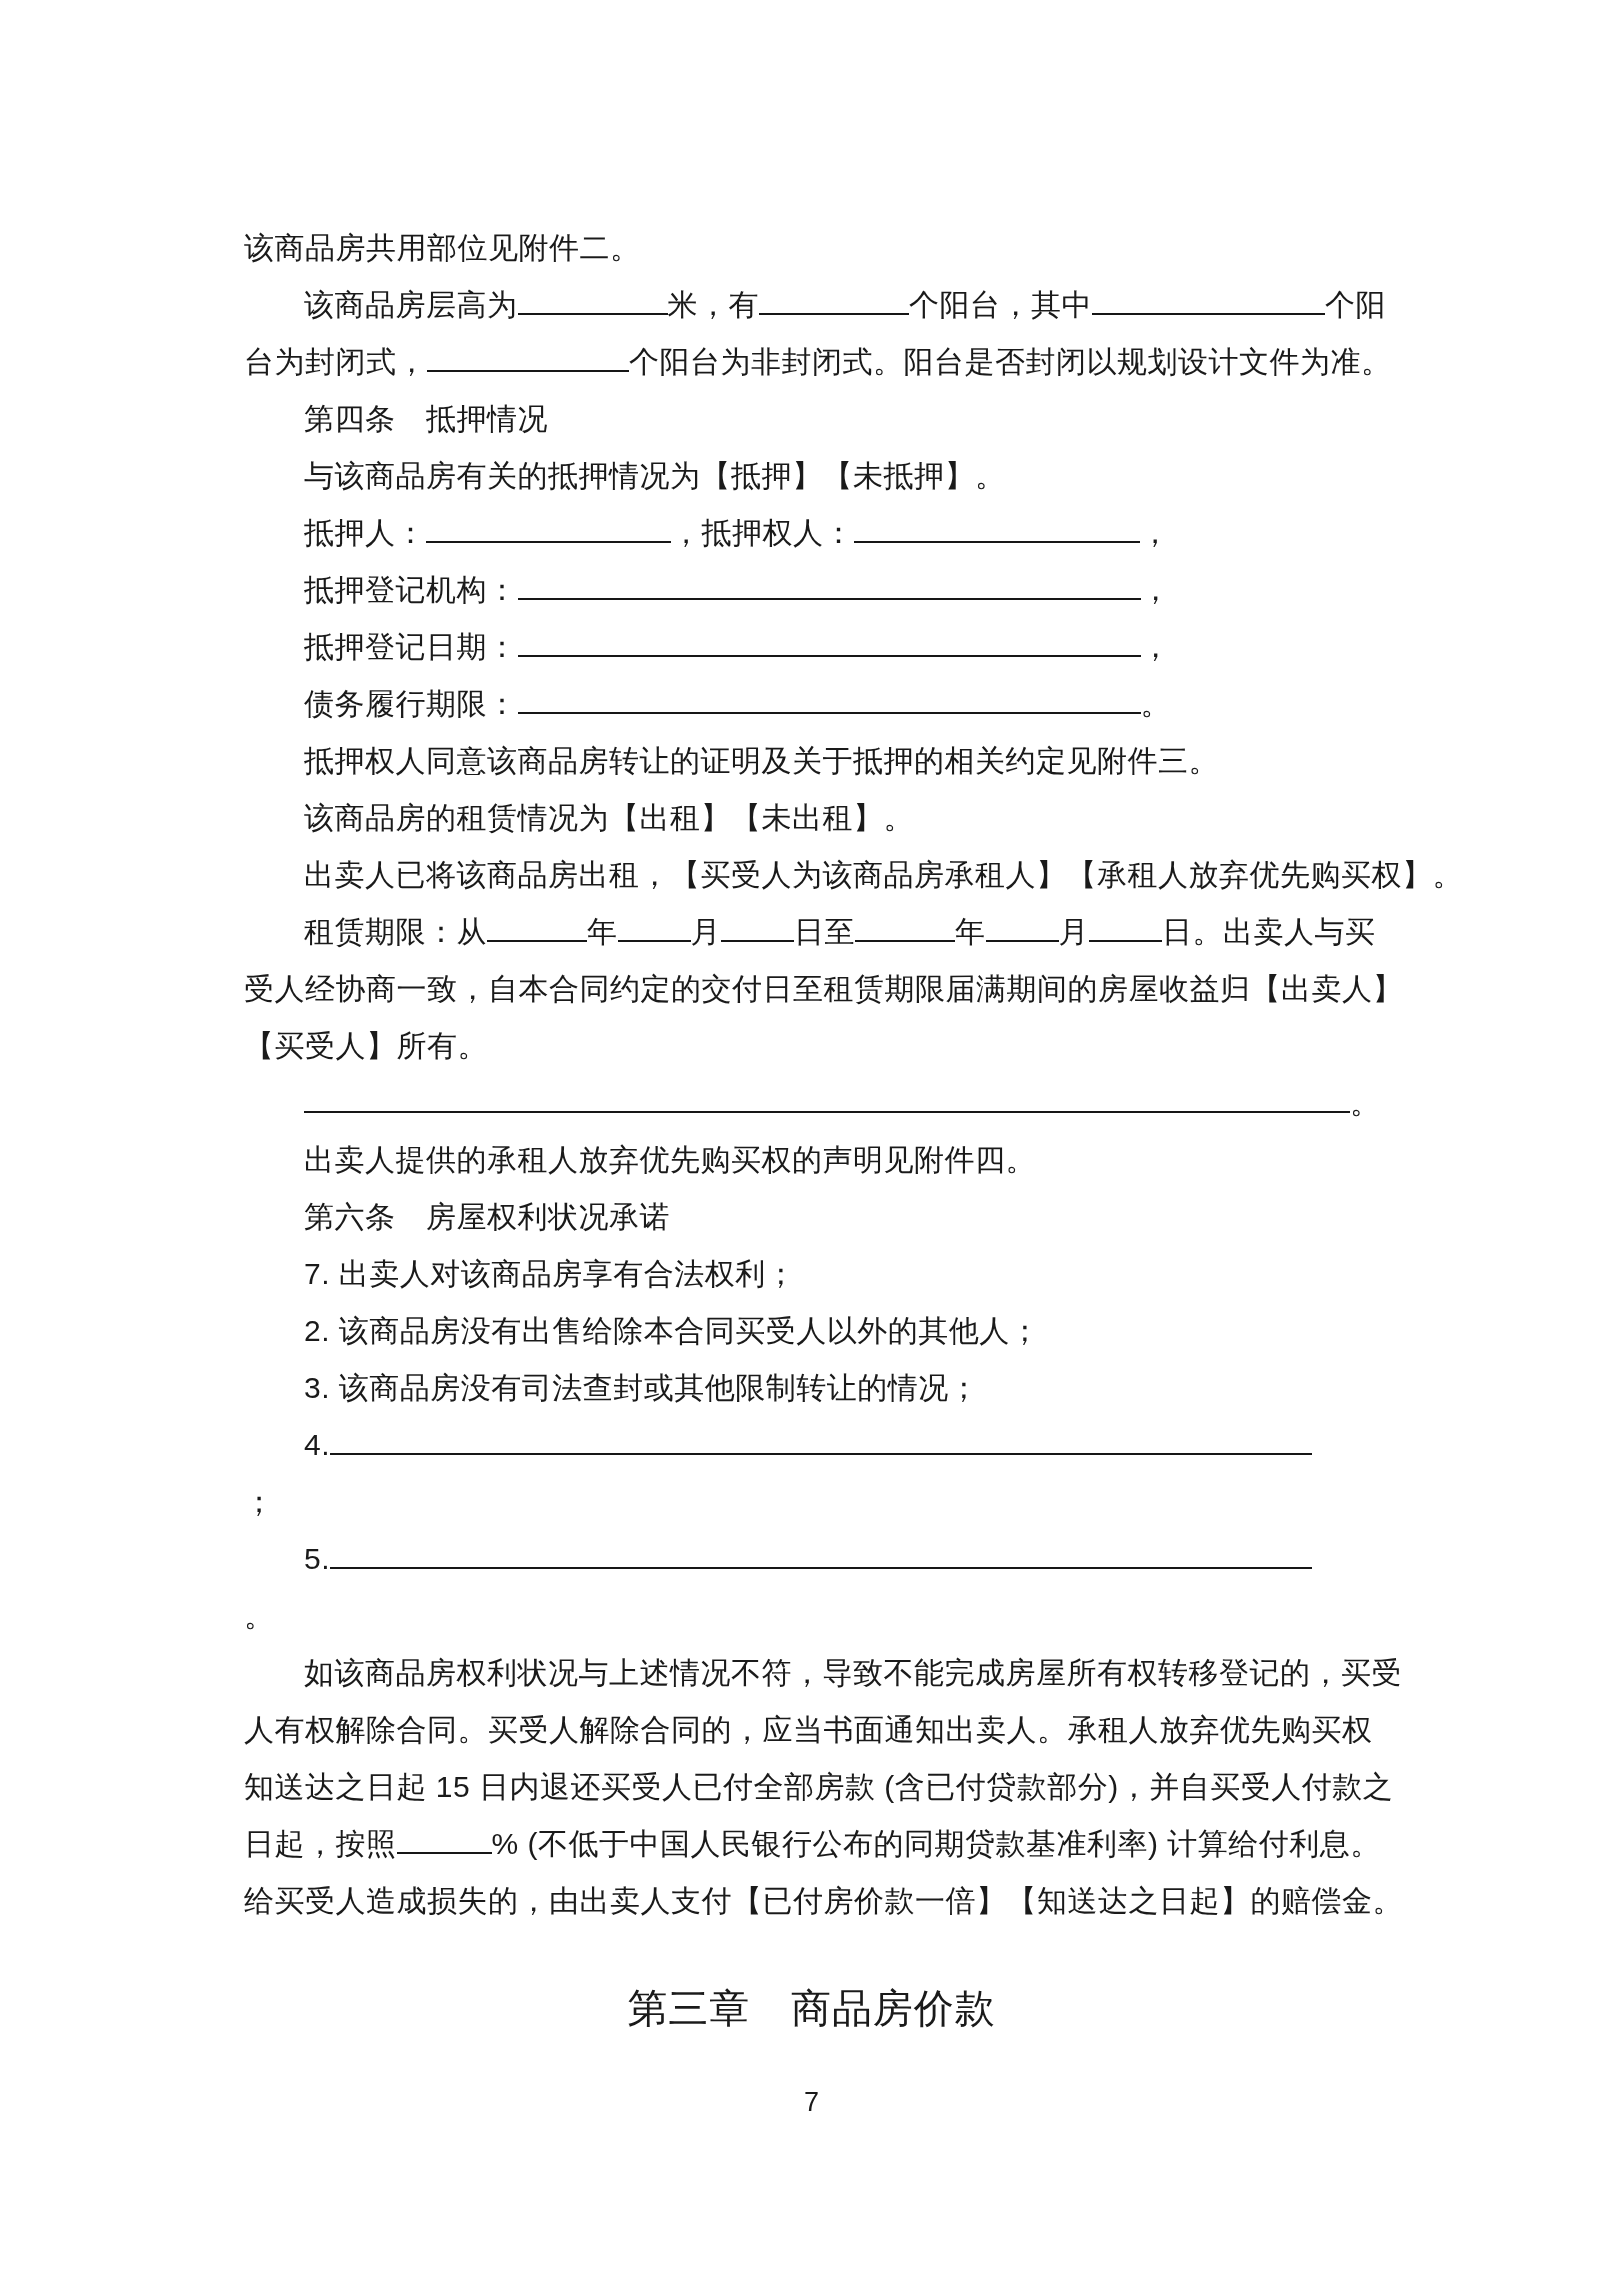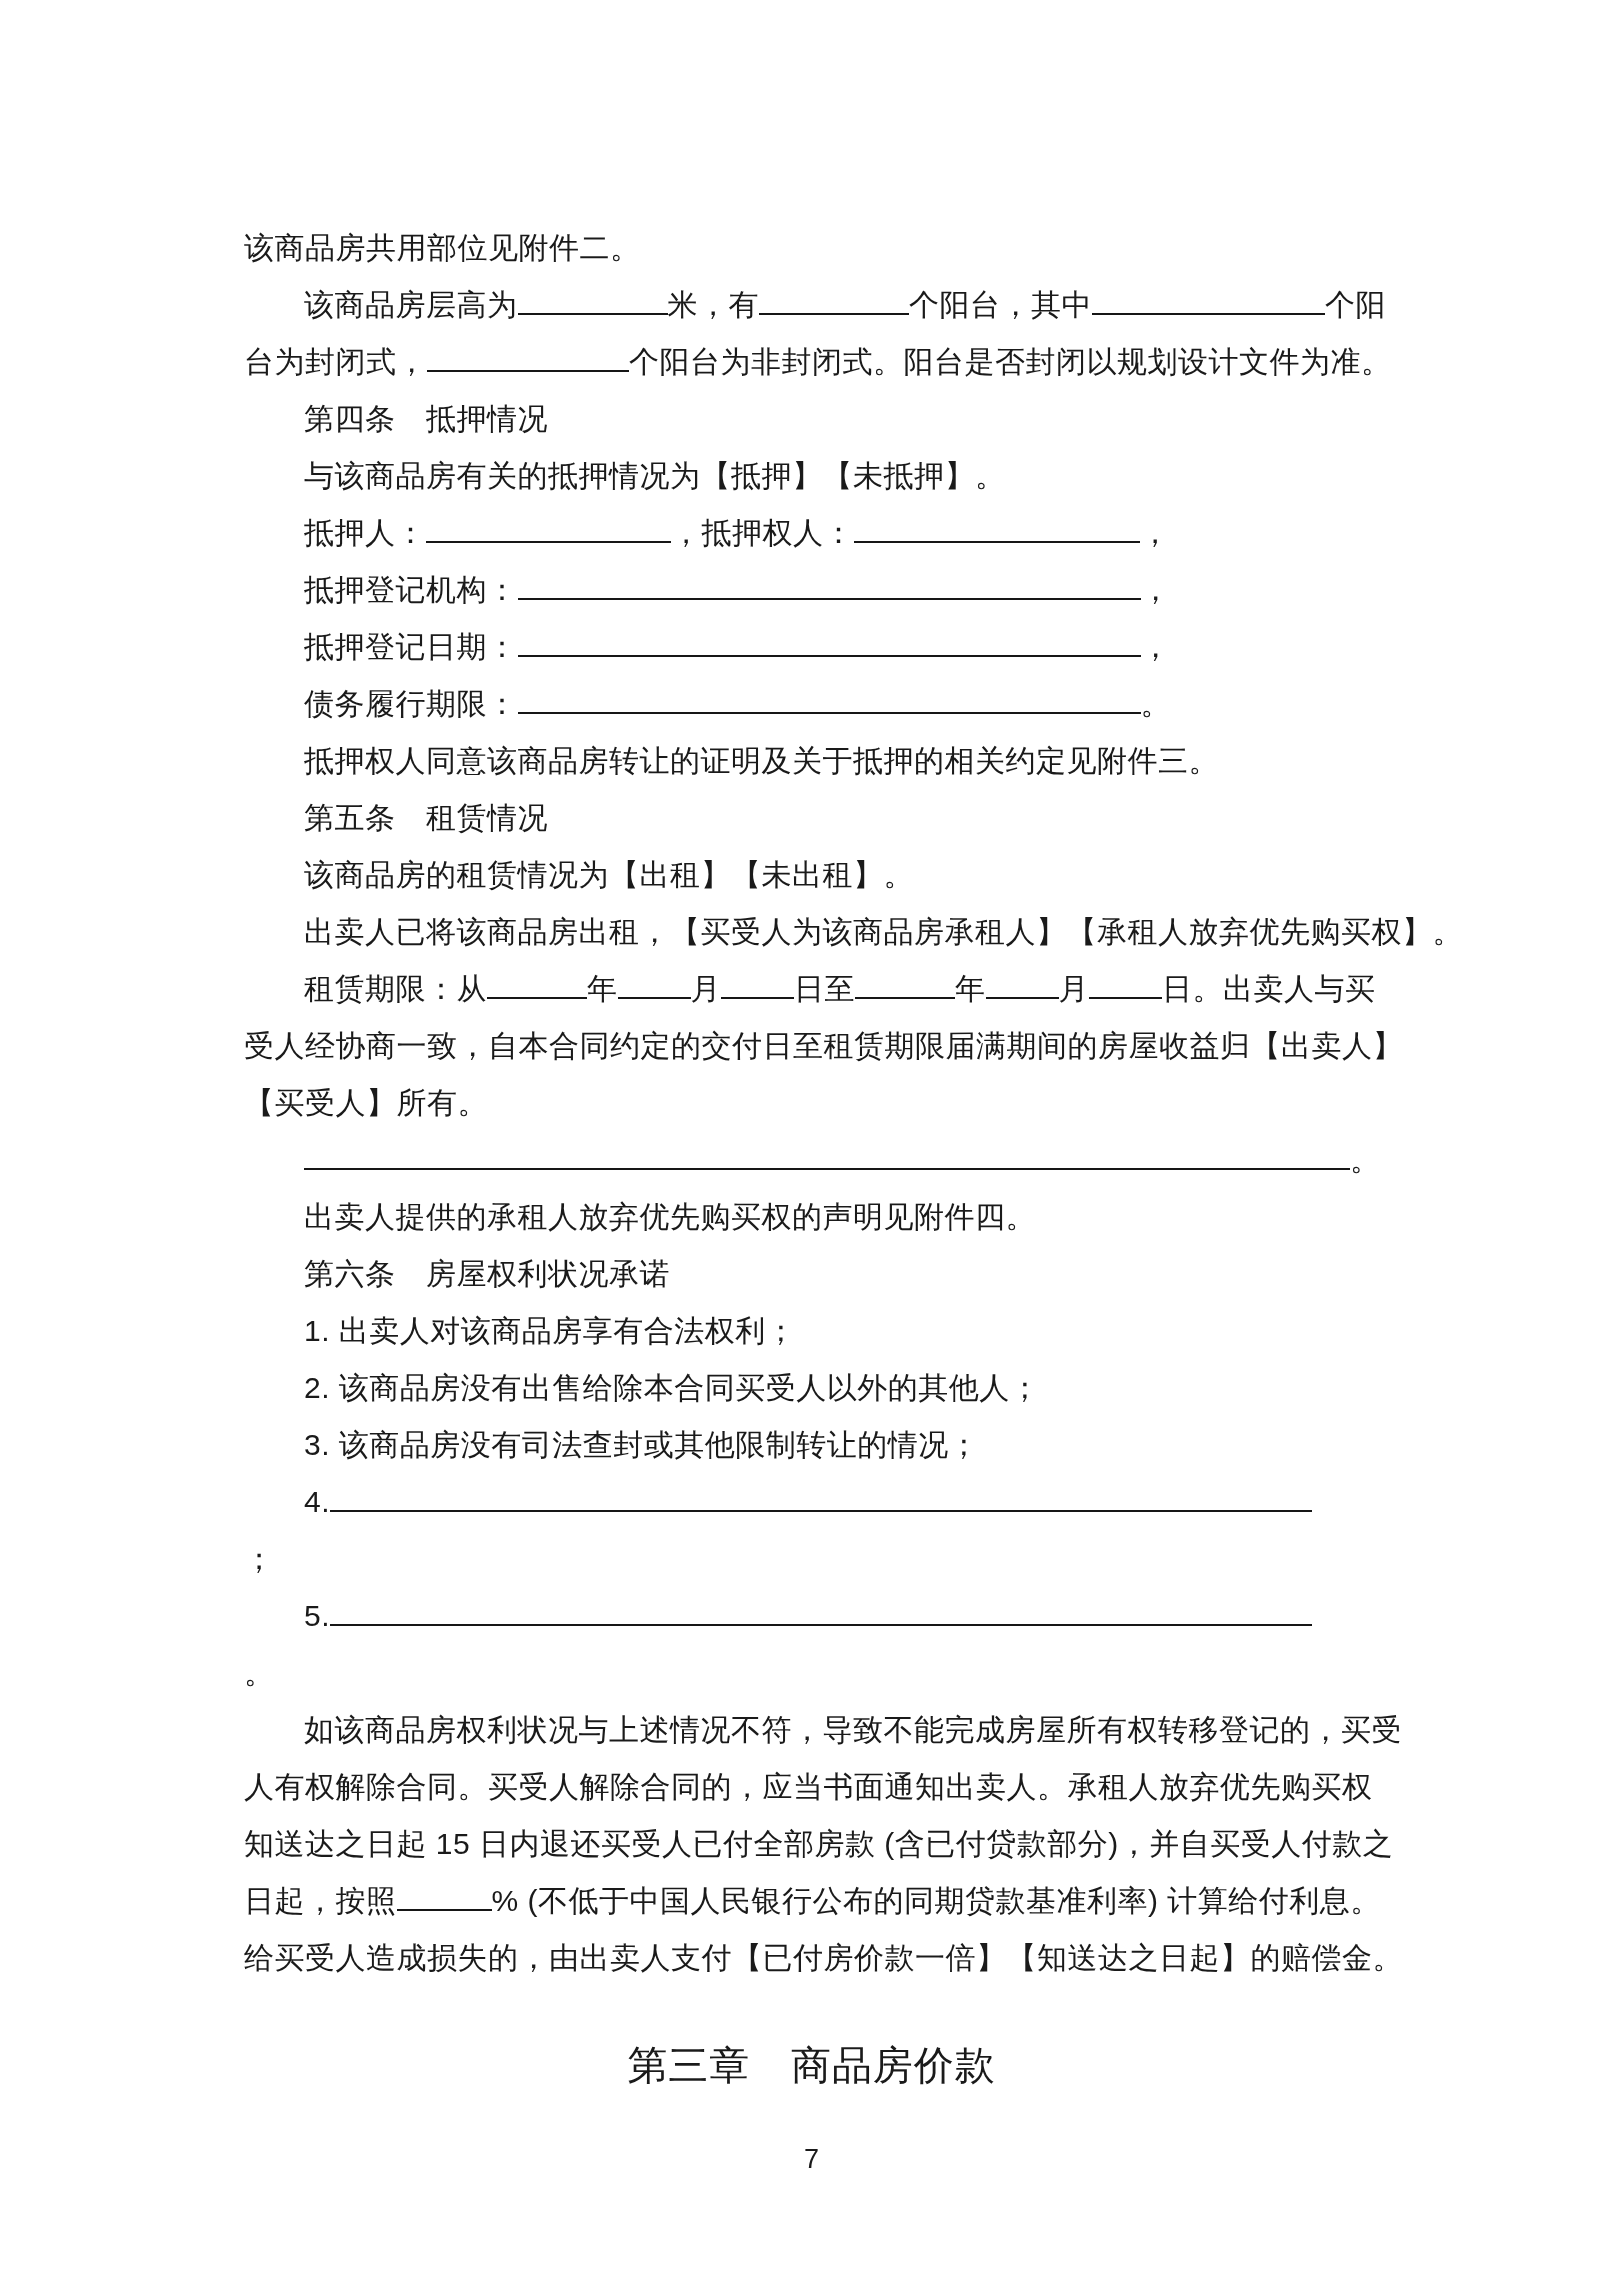--- a/index.html
+++ b/index.html
@@ -54,30 +54,29 @@
         <div class="line"><span>该商品房共用部位见附件二。</span></div>
         <div class="line indent"><span>该商品房层高为</span><span class="blank" style="width: 150px;"></span><span>米，有</span><span class="blank" style="width: 150px;"></span><span>个阳台，其中</span><span class="blank" style="width: 233px;"></span><span>个阳</span></div>
         <div class="line"><span>台为封闭式，</span><span class="blank" style="width: 202px;"></span><span>个阳台为非封闭式。阳台是否封闭以规划设计文件为准。</span></div>
         <div class="line indent"><span>第四条　抵押情况</span></div>
         <div class="line indent"><span>与该商品房有关的抵押情况为【抵押】【未抵押】。</span></div>
         <div class="line indent"><span>抵押人：</span><span class="blank" style="width: 245px;"></span><span>，抵押权人：</span><span class="blank" style="width: 286px;"></span><span>，</span></div>
         <div class="line indent"><span>抵押登记机构：</span><span class="blank" style="width: 623px;"></span><span>，</span></div>
         <div class="line indent"><span>抵押登记日期：</span><span class="blank" style="width: 623px;"></span><span>，</span></div>
         <div class="line indent"><span>债务履行期限：</span><span class="blank" style="width: 623px;"></span><span>。</span></div>
         <div class="line indent"><span>抵押权人同意该商品房转让的证明及关于抵押的相关约定见附件三。</span></div>
-        <div class="line indent"><span>第五条　租赁情况</span></div>
         <div class="line indent"><span>该商品房的租赁情况为【出租】【未出租】。</span></div>
         <div class="line indent"><span>出卖人已将该商品房出租，【买受人为该商品房承租人】【承租人放弃优先购买权】。</span></div>
         <div class="line indent"><span>租赁期限：从</span><span class="blank" style="width: 100px;"></span><span>年</span><span class="blank" style="width: 73px;"></span><span>月</span><span class="blank" style="width: 73px;"></span><span>日至</span><span class="blank" style="width: 100px;"></span><span>年</span><span class="blank" style="width: 73px;"></span><span>月</span><span class="blank" style="width: 73px;"></span><span>日。出卖人与买</span></div>
         <div class="line"><span>受人经协商一致，自本合同约定的交付日至租赁期限届满期间的房屋收益归【出卖人】</span></div>
         <div class="line"><span>【买受人】所有。</span></div>
         <div class="line indent"><span class="blank" style="width: 1046px;"></span><span>。</span></div>
         <div class="line indent"><span>出卖人提供的承租人放弃优先购买权的声明见附件四。</span></div>
         <div class="line indent"><span>第六条　房屋权利状况承诺</span></div>
-        <div class="line indent"><span>1. 出卖人对该商品房享有合法权利；</span></div>
+        <div class="line indent"><span>7. 出卖人对该商品房享有合法权利；</span></div>
         <div class="line indent"><span>2. 该商品房没有出售给除本合同买受人以外的其他人；</span></div>
         <div class="line indent"><span>3. 该商品房没有司法查封或其他限制转让的情况；</span></div>
         <div class="line indent"><span>4.</span><span class="blank" style="width: 982px;"></span></div>
         <div class="line"><span>；</span></div>
         <div class="line indent"><span>5.</span><span class="blank" style="width: 982px;"></span></div>
         <div class="line"><span>。</span></div>
         <div class="line indent"><span>如该商品房权利状况与上述情况不符，导致不能完成房屋所有权转移登记的，买受</span></div>
         <div class="line"><span>人有权解除合同。买受人解除合同的，应当书面通知出卖人。承租人放弃优先购买权</span></div>
         <div class="line"><span>知送达之日起 15 日内退还买受人已付全部房款 (含已付贷款部分)，并自买受人付款之</span></div>
         <div class="line"><span>日起，按照</span><span class="blank" style="width: 95px;"></span><span>% (不低于中国人民银行公布的同期贷款基准利率) 计算给付利息。</span></div>

